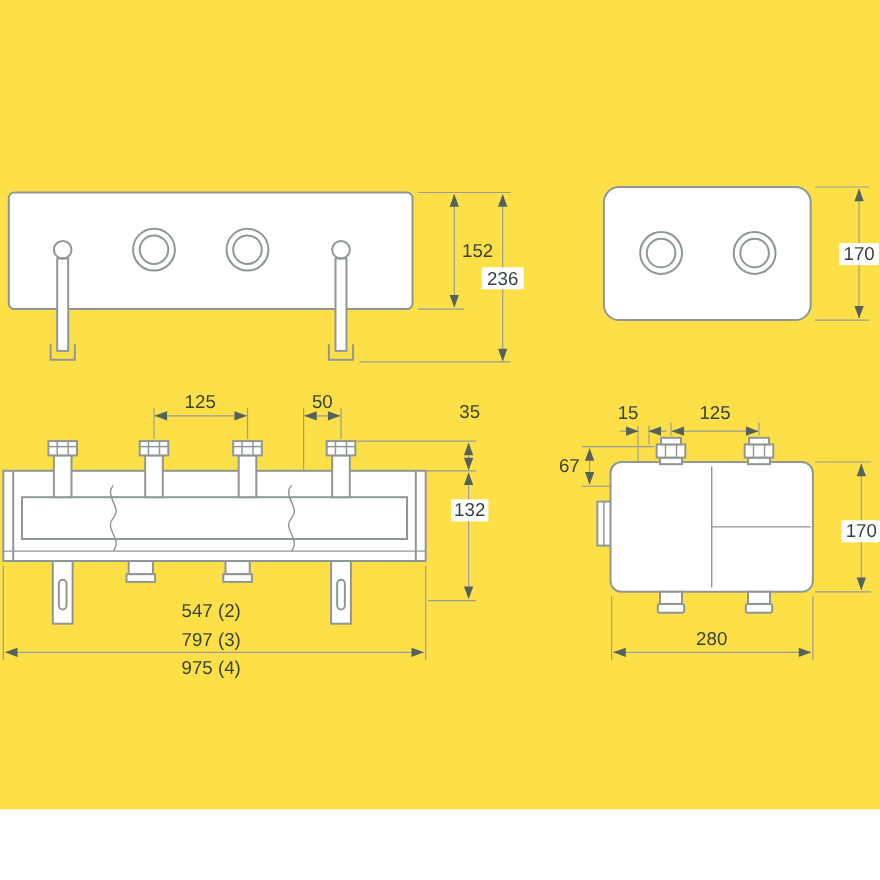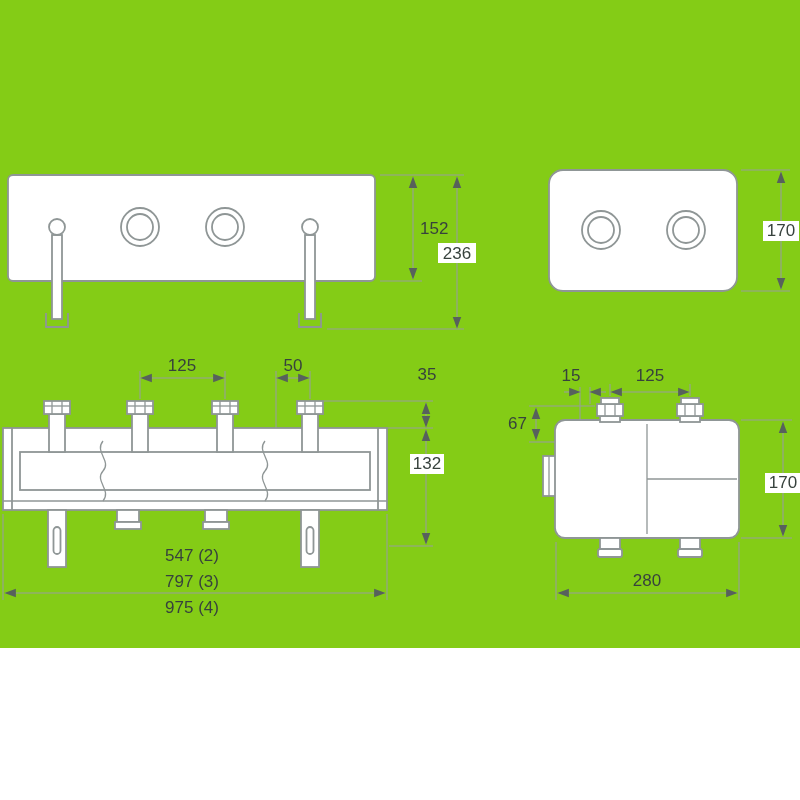--- a/index.html
+++ b/index.html
@@ -1,16 +1,16 @@
 <!DOCTYPE html>
 <html><head>
 <meta charset="utf-8">
 <style>
   html,body{margin:0;padding:0;background:#ffffff;}
-  .page{width:800px;height:648px;background:#84cc16;position:relative;overflow:hidden;}
+  .page{width:800px;height:736px;background:#fde047;position:relative;overflow:hidden;}
   svg{display:block;}
   .obj{stroke:#8f9696;stroke-width:1.8;fill:none;}
   .objf{fill:#ffffff;}
   .thin{stroke-width:1.3;}
   .dim{stroke:#979e9b;stroke-width:1.1;fill:none;}
   .dim-text{font-family:"Liberation Sans",sans-serif;font-size:17px;fill:#37423d;}
   .bg{fill:#ffffff;stroke:none;}
 </style>
 </head>
 <body>

